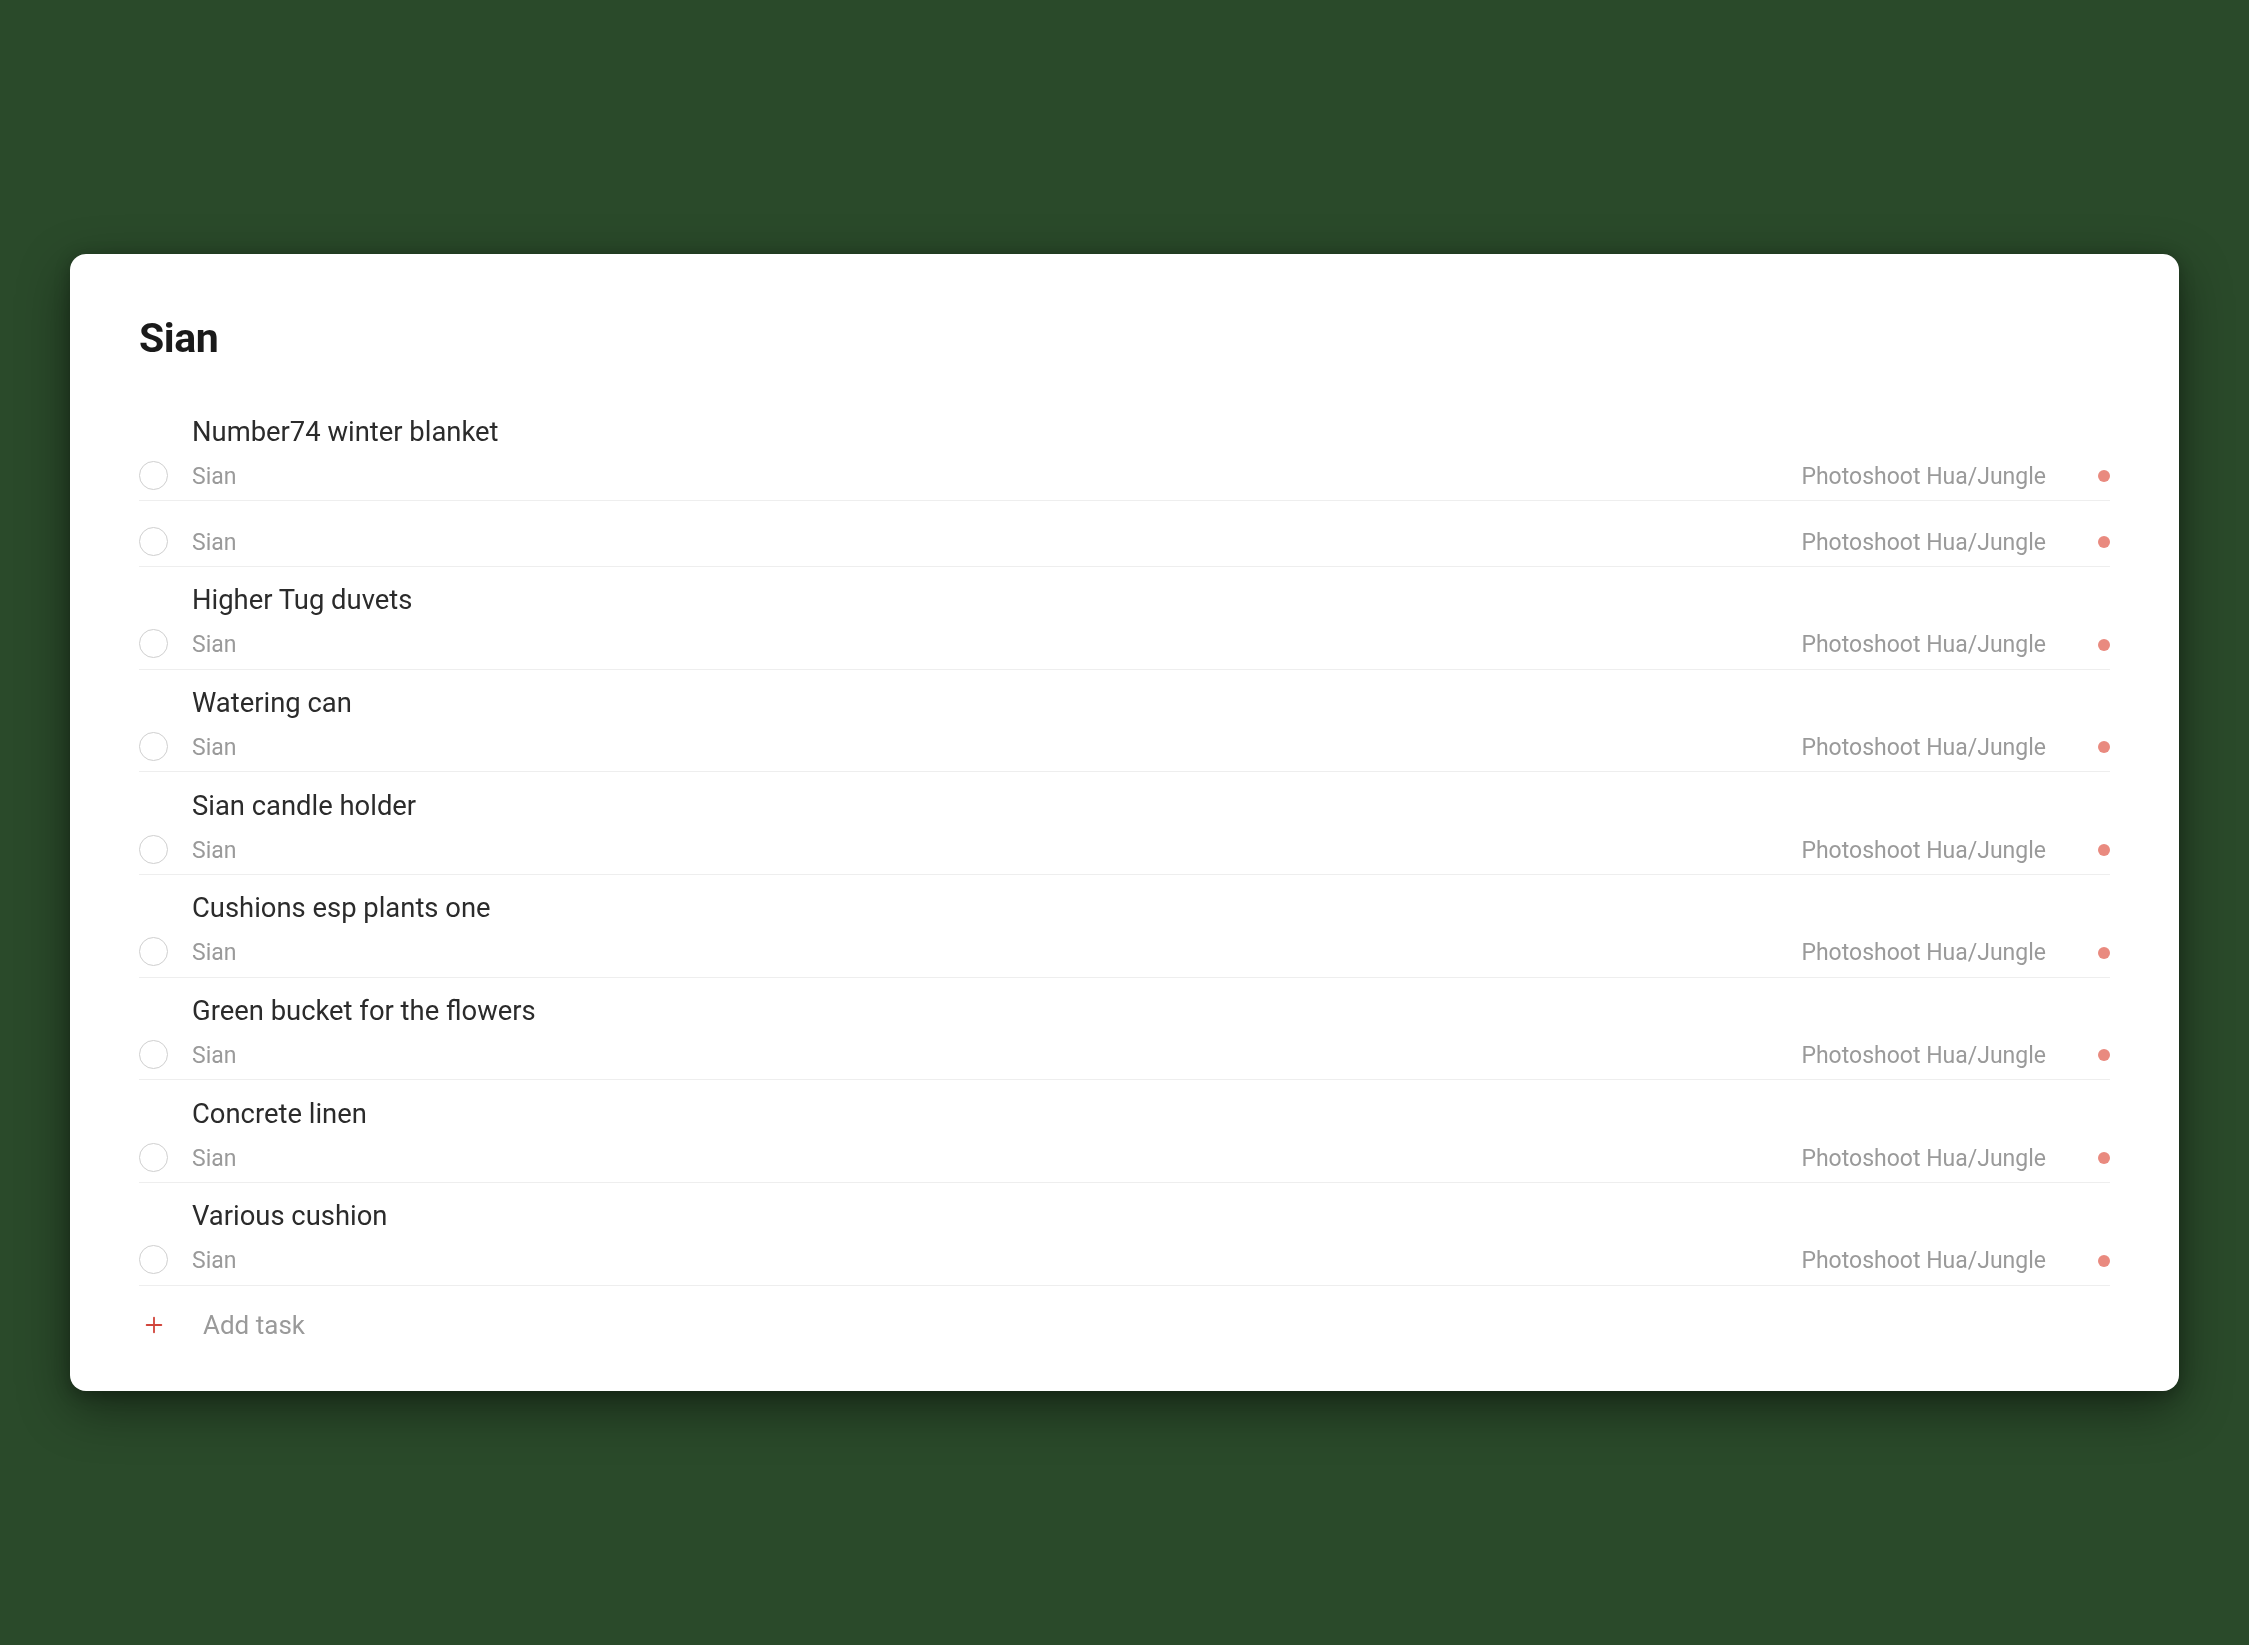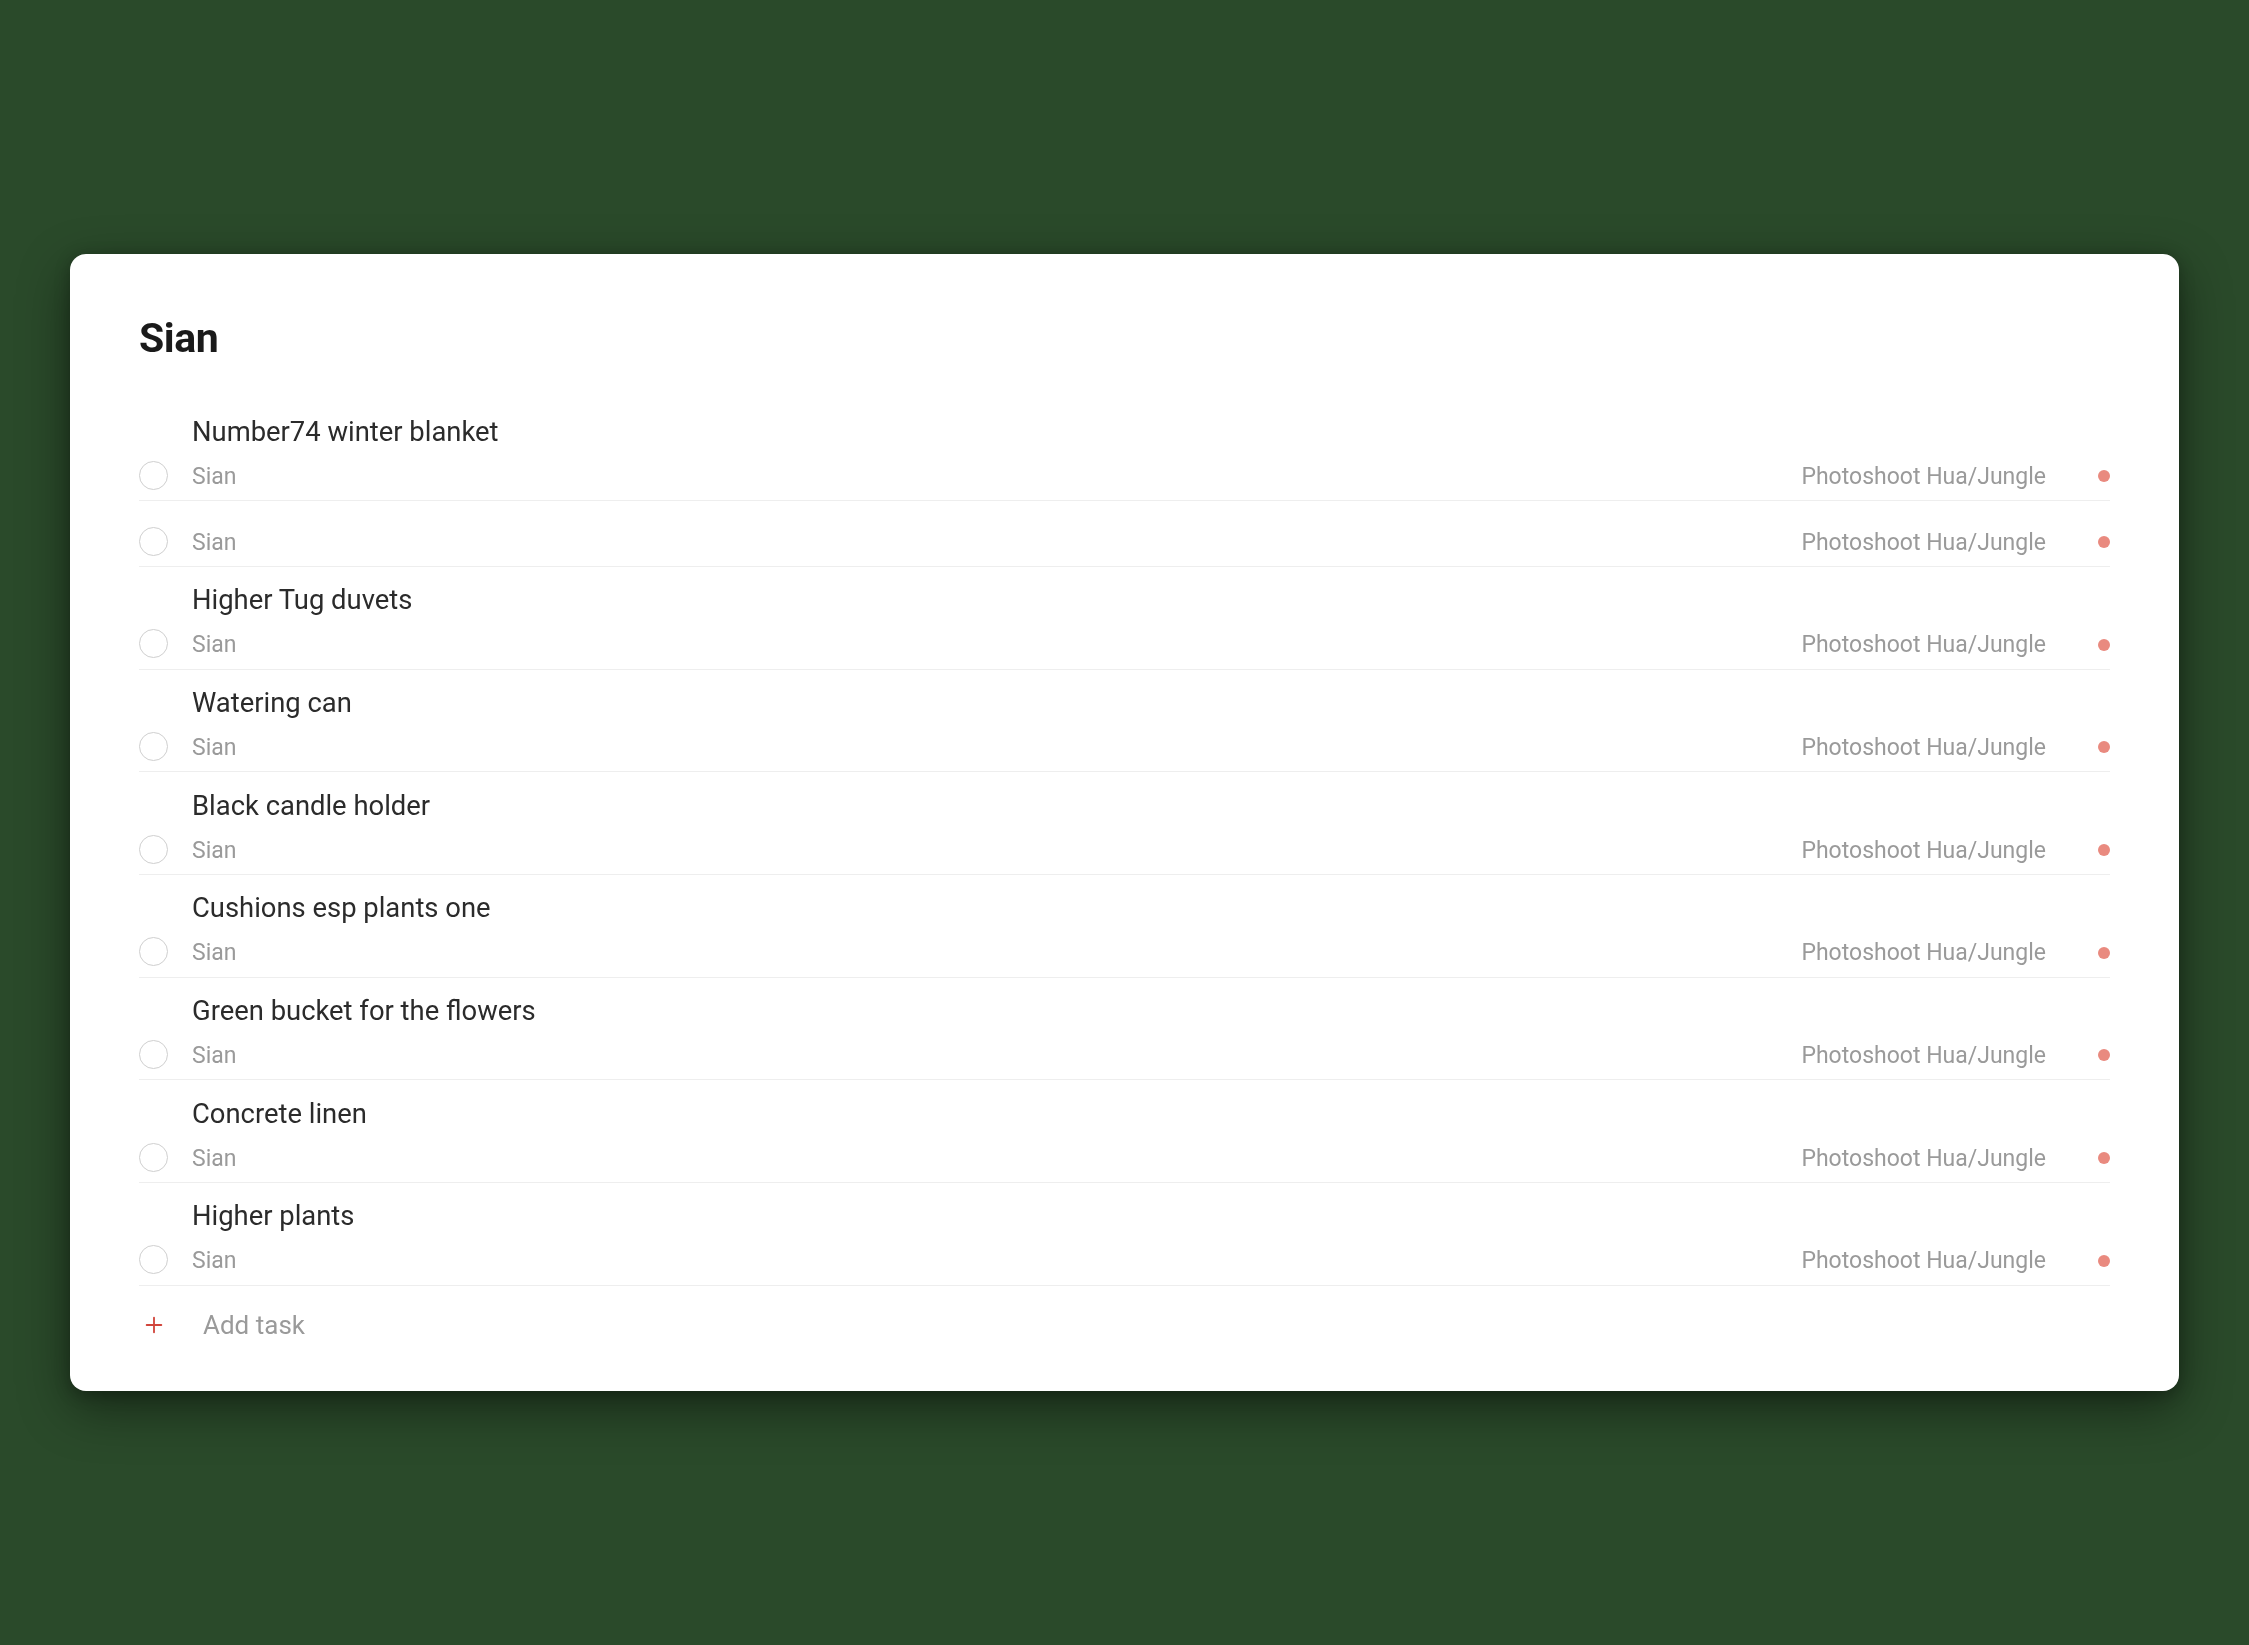--- a/index.html
+++ b/index.html
@@ -167,21 +167,21 @@
             <div class="task-project">
               <span>Photoshoot Hua/Jungle</span>
               <span class="project-dot" style="background: rgb(233, 138, 127);"></span>
             </div>
           </div>
         </div>
       </li>
       <li class="task-item">
         <span class="checkbox"></span>
         <div class="task-body">
-          <div class="task-title">Black candle holder</div>
+          <div class="task-title">Sian candle holder</div>
           <div class="task-meta-row">
             <div class="task-label">Sian</div>
             <div class="task-project">
               <span>Photoshoot Hua/Jungle</span>
               <span class="project-dot" style="background: rgb(233, 138, 127);"></span>
             </div>
           </div>
         </div>
       </li>
       <li class="task-item">
@@ -219,21 +219,21 @@
             <div class="task-project">
               <span>Photoshoot Hua/Jungle</span>
               <span class="project-dot" style="background: rgb(233, 138, 127);"></span>
             </div>
           </div>
         </div>
       </li>
       <li class="task-item">
         <span class="checkbox"></span>
         <div class="task-body">
-          <div class="task-title">Higher plants</div>
+          <div class="task-title">Various cushion</div>
           <div class="task-meta-row">
             <div class="task-label">Sian</div>
             <div class="task-project">
               <span>Photoshoot Hua/Jungle</span>
               <span class="project-dot" style="background: rgb(233, 138, 127);"></span>
             </div>
           </div>
         </div>
       </li>
     </ul>

